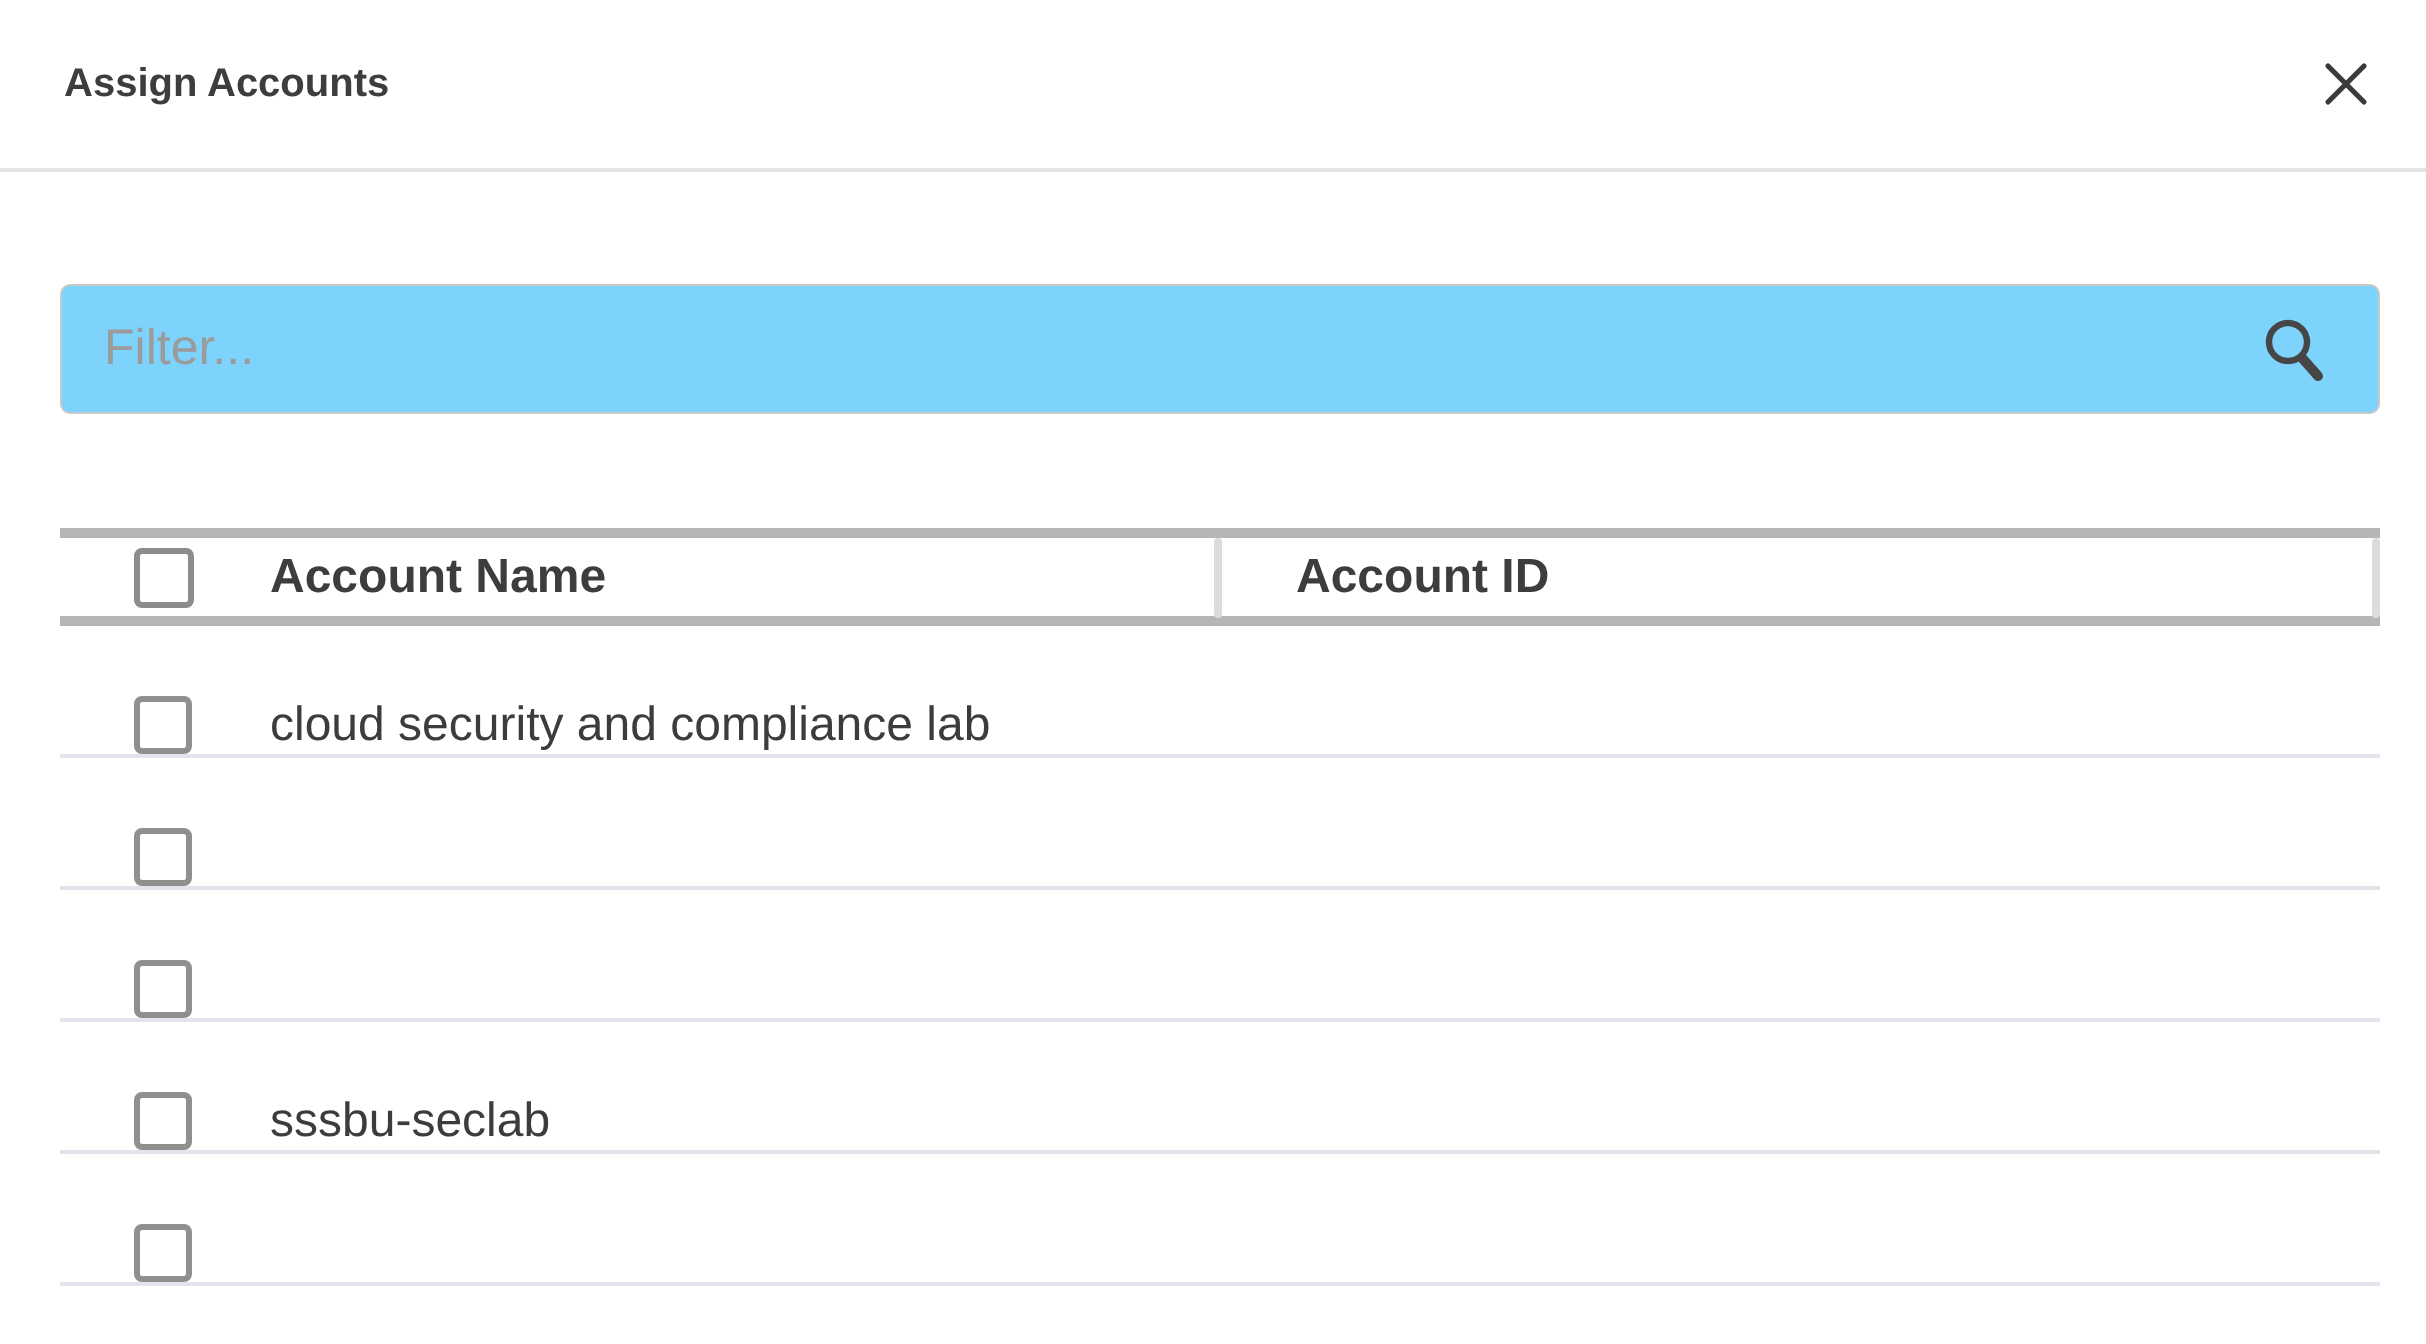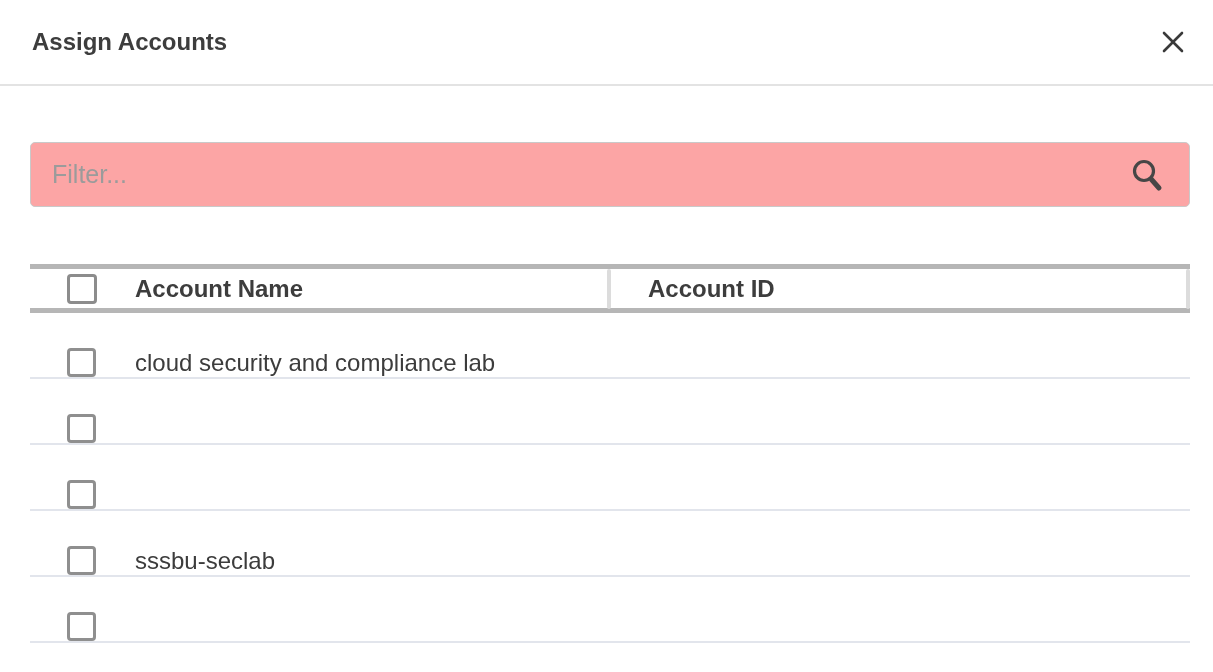--- a/index.html
+++ b/index.html
@@ -14,21 +14,21 @@
 
   
   .titlebar {
     height: 84px;
     display: flex;
     align-items: center;
     justify-content: space-between;
     padding: 0 27px 0 32px;
   }
   .dialog-title {
-    font-size: 24px;
+    font-size: 20px;
     font-weight: 700;
     color: #3d3d3d;
     letter-spacing: 0;
   }
   .close-btn {
     background: none;
     border: none;
     padding: 0;
     width: 26px;
     height: 26px;
@@ -51,21 +51,21 @@
   .filter-input {
     width: 100%;
     height: 65px;
     border: 1px solid #c9c9c9;
     border-radius: 5px;
     font-family: "Liberation Sans", sans-serif;
     font-size: 25px;
     color: #3d3d3d;
     padding: 0 72px 0 21px;
     outline: none;
-    background: #fca5a5;
+    background: #7dd3fc;
   }
   .filter-input::placeholder { color: #9b9b9b; opacity: 1; }
   .search-icon-wrap {
     position: absolute;
     right: 27px;
     top: 50%;
     transform: translateY(-50%);
     width: 32px;
     height: 34px;
     display: flex;

